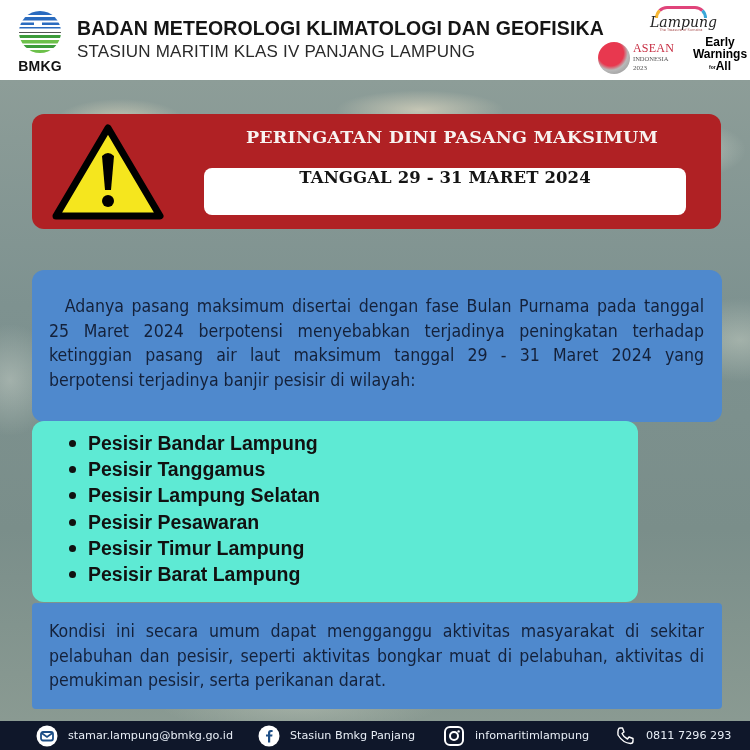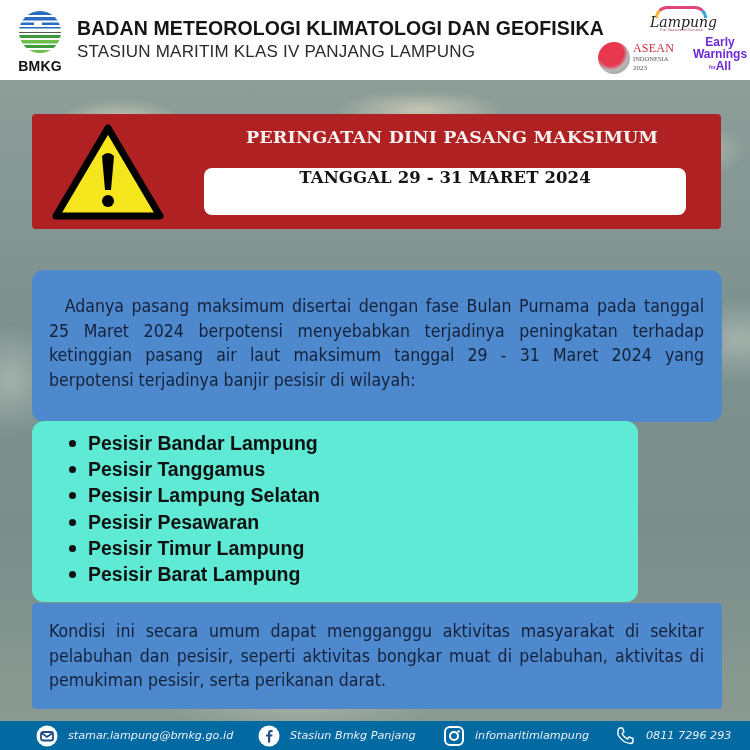--- a/index.html
+++ b/index.html
@@ -58,39 +58,39 @@
     .asean-logo .t2 {
       position: absolute; left: 37px; top: 15px; font-family: "Liberation Serif", serif;
       font-size: 6.5px; color: #555;
     }
     .asean-logo .t3 {
       position: absolute; left: 37px; top: 24px; font-family: "Liberation Serif", serif;
       font-size: 7px; color: #555;
     }
     .ewa-logo {
       position: absolute; left: 100px; top: 34px; width: 56px; height: 40px;
-      font-family: "Liberation Sans", sans-serif; font-weight: bold; color: #6d28d9;
+      font-family: "Liberation Sans", sans-serif; font-weight: bold; color: #000000;
       text-align: center; line-height: 12px; font-size: 12px;
     }
     
     .water {
       position: absolute; left: 0; top: 80px; width: 750px; height: 641px;
       background:
         radial-gradient(ellipse 90px 30px at 120px 40px, rgba(240,230,200,0.55), transparent 70%),
         radial-gradient(ellipse 120px 28px at 420px 30px, rgba(255,240,210,0.5), transparent 70%),
         radial-gradient(ellipse 80px 40px at 690px 70px, rgba(230,235,220,0.45), transparent 70%),
         radial-gradient(ellipse 100px 60px at 740px 260px, rgba(220,225,210,0.4), transparent 70%),
         radial-gradient(ellipse 70px 80px at 10px 300px, rgba(220,225,215,0.4), transparent 70%),
         radial-gradient(ellipse 200px 40px at 300px 625px, rgba(210,215,200,0.35), transparent 70%),
         linear-gradient(180deg, #8d9d98 0%, #7e9290 35%, #7a8e8a 70%, #8a9a92 100%);
     }
     
     .alert-box {
       position: absolute; left: 32px; top: 114px; width: 689px; height: 115px;
-      background: #b02124; border-radius: 4px;
+      background: #b02124; border-radius: 12px;
     }
     .warning-icon { position: absolute; left: 20px; top: 10px; width: 112px; height: 98px; }
     .alert-title {
       position: absolute; left: 160px; top: 13px; width: 520px; text-align: center;
       font-family: "DejaVu Serif", serif; font-weight: bold; font-size: 17.5px;
       color: #f8f2f0; letter-spacing: 0.2px; white-space: nowrap;
     }
     .date-pill {
       position: absolute; left: 172px; top: 54px; width: 482px; height: 47px;
       background: #ffffff; border-radius: 8px;
@@ -131,22 +131,21 @@
       background: #4f89cd; border-radius: 4px; padding: 16px 17px 0 17px;
     }
     .closing-text {
       font-family: "DejaVu Sans", sans-serif; font-size: 17.2px; line-height: 24.6px;
       color: #14213a; text-align: justify;
       transform: scaleX(0.92); transform-origin: left top; width: 712px;
     }
     
     .footer {
       position: absolute; left: 0; top: 721px; width: 750px; height: 29px;
-      background: #0369a1;
-      font-style: italic;
+      background: #0f172a;
     }
     .footer-item {
       position: absolute; top: 0; height: 29px; display: flex; align-items: center;
       font-family: "DejaVu Sans", sans-serif; font-size: 11.2px; color: #e8eef6;
       white-space: nowrap;
     }
     .footer-item .ic { display: inline-flex; width: 22px; height: 22px; margin-right: 10px; }
   </style>
 </head>
 <body>

